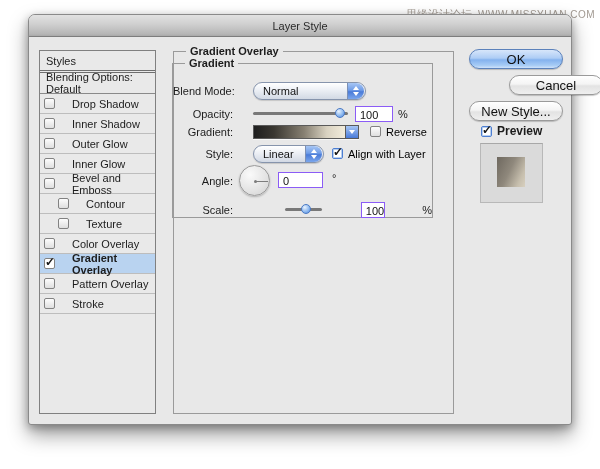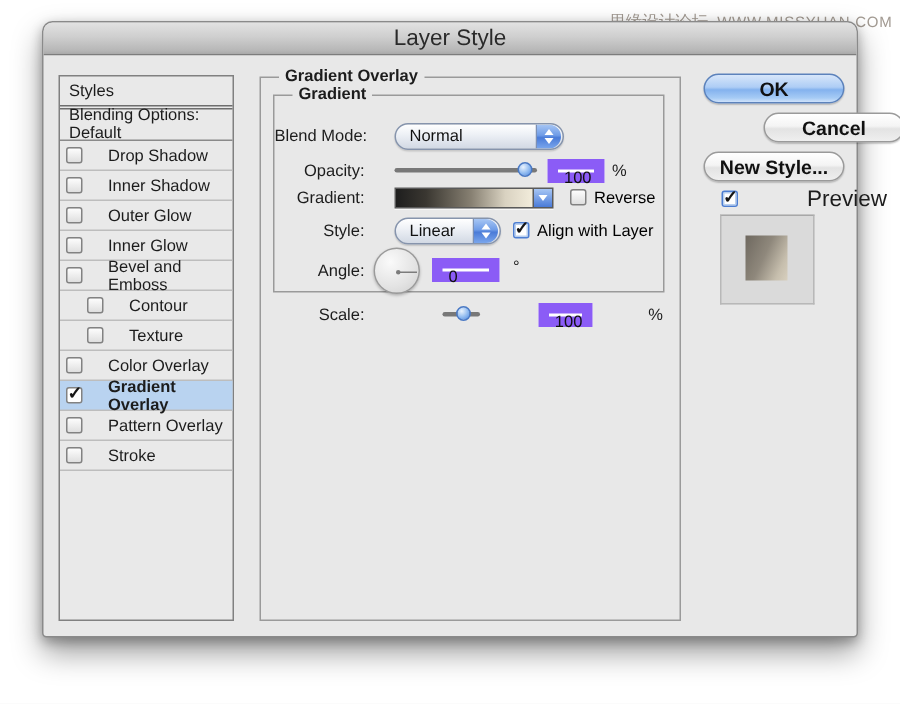--- a/index.html
+++ b/index.html
@@ -13,21 +13,21 @@
   .watermark .en { font-size:10px; letter-spacing:0.5px; }
 
   
   .dialog { position:absolute; left:28px; top:14px; width:544px; height:411px;
     background:#e8e8e8; border:1px solid #8a8a8a; border-radius:7px 7px 3px 3px;
     box-shadow:0 10px 20px rgba(0,0,0,0.38), 0 3px 8px rgba(0,0,0,0.28); }
   .titlebar { position:absolute; left:0; top:0; right:0; height:22px;
     border-radius:6px 6px 0 0;
     background:linear-gradient(180deg,#e2e2e2 0%,#cfcfcf 45%,#b6b6b6 90%,#a9a9a9 100%);
     border-bottom:1px solid #7d7d7d; display:flex; align-items:center; justify-content:center;
-    font-size:15px; color:#2a2a2a; }
+    font-size:11px; color:#2a2a2a; }
 
   
   .sidebar { position:absolute; left:10px; top:35px; width:117px; height:364px;
     border:1px solid #808080; background:#e9e9e9; font-size:11px; color:#1c1c1c; }
   .side-header { height:20px; display:flex; align-items:center; padding-left:6px;
     border-bottom:1px solid #6e6e6e; }
   .dbl-line { height:2px; border-bottom:1px solid #6e6e6e; }
   .blend-row { height:21px; display:flex; align-items:center; padding-left:6px;
     border-bottom:1px solid #8a8a8a; }
   .side-item { height:20px; display:flex; align-items:center; padding-left:4px;
@@ -39,21 +39,21 @@
   .cb .mark { position:absolute; left:0; top:-3px; font-size:12px; font-weight:bold;
     color:#161616; line-height:12px; }
   .cb.checked { background:#fff; }
   .cb.blue { border-color:#4d7ed2; box-shadow:0 0 0 1px #b9d0ef inset; background:#fff; }
 
   
   .groupbox { position:absolute; border:1px solid #9a9a9a; }
   .legend { position:absolute; top:-7px; left:12px; padding:0 4px; background:#e8e8e8;
     font-size:11px; font-weight:bold; color:#1c1c1c; white-space:nowrap; }
   #outerbox { left:144px; top:36px; width:281px; height:363px; }
-  #innerbox { left:153px; top:48px; width:261px; height:132px; }
+  #innerbox { left:143px; top:48px; width:261px; height:155px; }
 
   
   .crow { position:absolute; display:flex; align-items:center; height:19px; left:0; right:0; }
   .lbl { width:60px; text-align:right; font-size:11px; color:#1c1c1c; margin-right:20px;
     flex:0 0 60px; white-space:nowrap; }
   .unit { font-size:11px; color:#1c1c1c; margin-left:5px; }
 
   .popup { height:18px; border:1px solid #8694ac; border-radius:9px;
     background:linear-gradient(180deg,#ffffff 0%,#eef1f6 40%,#d2d9e4 100%);
     display:flex; align-items:center; font-size:11px; color:#111;
@@ -66,46 +66,46 @@
   .tri-up { width:0; height:0; border-left:3px solid transparent; border-right:3px solid transparent;
     border-bottom:4px solid #fff; }
   .tri-down { width:0; height:0; border-left:3px solid transparent; border-right:3px solid transparent;
     border-top:4px solid #fff; }
 
   .track { position:relative; width:95px; height:3px; background:#787878; border-radius:2px; }
   .thumb { position:absolute; top:-4px; width:10px; height:10px; border-radius:50%;
     background:radial-gradient(circle at 35% 30%, #eaf3fd, #8fbaf0 55%, #4f86dd);
     border:1px solid #4a79c4; margin-left:-5px; }
 
-  .field { width:38px; height:16px; background:#fff; border:7px solid #8b5cf6;
-    font-size:11px; color:#111; display:flex; align-items:flex-start; padding-left:4px; }
+  .field { width:38px; height:16px; background:#fff; border:1px solid #8b5cf6;
+    font-size:11px; color:#111; display:flex; align-items:flex-end; padding-left:4px; }
 
   .swatch-wrap { display:flex; height:14px; border:1px solid #5a5a5a; width:106px;
     box-shadow:0 1px 0 rgba(255,255,255,0.7); }
   .swatch { flex:1; background:linear-gradient(90deg,#1e1e1e 0%,#3a3731 22%,#878072 55%,#d9d2c1 80%,#f2ecdb 100%); }
   .swatch-btn { width:13px; background:linear-gradient(180deg,#a7c6f4,#4a7bd8);
     border-left:1px solid #5a5a5a; display:flex; align-items:center; justify-content:center; }
 
   .dial { position:absolute; width:31px; height:31px; border-radius:50%;
     border:1px solid #9a9a9a; box-shadow:0 1px 2px rgba(0,0,0,0.25);
     background:radial-gradient(circle at 35% 30%, #fafafa, #e3e3e3 60%, #cfcfcf 100%); }
   .dial .pointer { position:absolute; left:50%; top:50%; width:13px; height:1px; background:#7c7c7c; }
   .dial .dot { position:absolute; left:50%; top:50%; width:3px; height:3px; margin:-1px 0 0 -1px;
     border-radius:50%; background:#7c7c7c; }
 
   
   .btn { position:absolute; left:440px; width:94px; height:20px; border-radius:10px;
     display:flex; align-items:center; justify-content:center; font-size:13px; color:#111;
     border:1px solid #9a9a9a;
     background:linear-gradient(180deg,#ffffff 0%,#f4f4f4 45%,#e3e3e3 55%,#efefef 100%);
-    box-shadow:0 1px 1px rgba(0,0,0,0.2); cursor:default;font-weight:bold; }
+    box-shadow:0 1px 1px rgba(0,0,0,0.2); cursor:default; }
   .btn.primary { border-color:#5c82bb;
     background:linear-gradient(180deg,#d7e6fa 0%,#aecdf5 45%,#84b2ee 55%,#a6cbf5 85%,#cfe2fa 100%); }
   .preview-row { position:absolute; left:452px; top:109px; display:flex; align-items:center; }
-  .preview-row .plabel { font-size:15px; font-weight:normal; color:#1c1c1c;margin-left:41px; }
+  .preview-row .plabel { font-size:12px; font-weight:bold; color:#1c1c1c; }
   .thumbbox { position:absolute; left:451px; top:128px; width:63px; height:60px;
     background:#dadada; border:1px solid #b8b8b8; border-top-color:#a8a8a8; }
   .thumb-grad { position:absolute; left:16px; top:13px; width:28px; height:30px;
     background:linear-gradient(115deg,#6e685f 0%,#8f887c 45%,#c6bead 80%,#d8d0bf 100%); }
 </style>
 </head>
 <body>
 
 <div id="stage">
 

